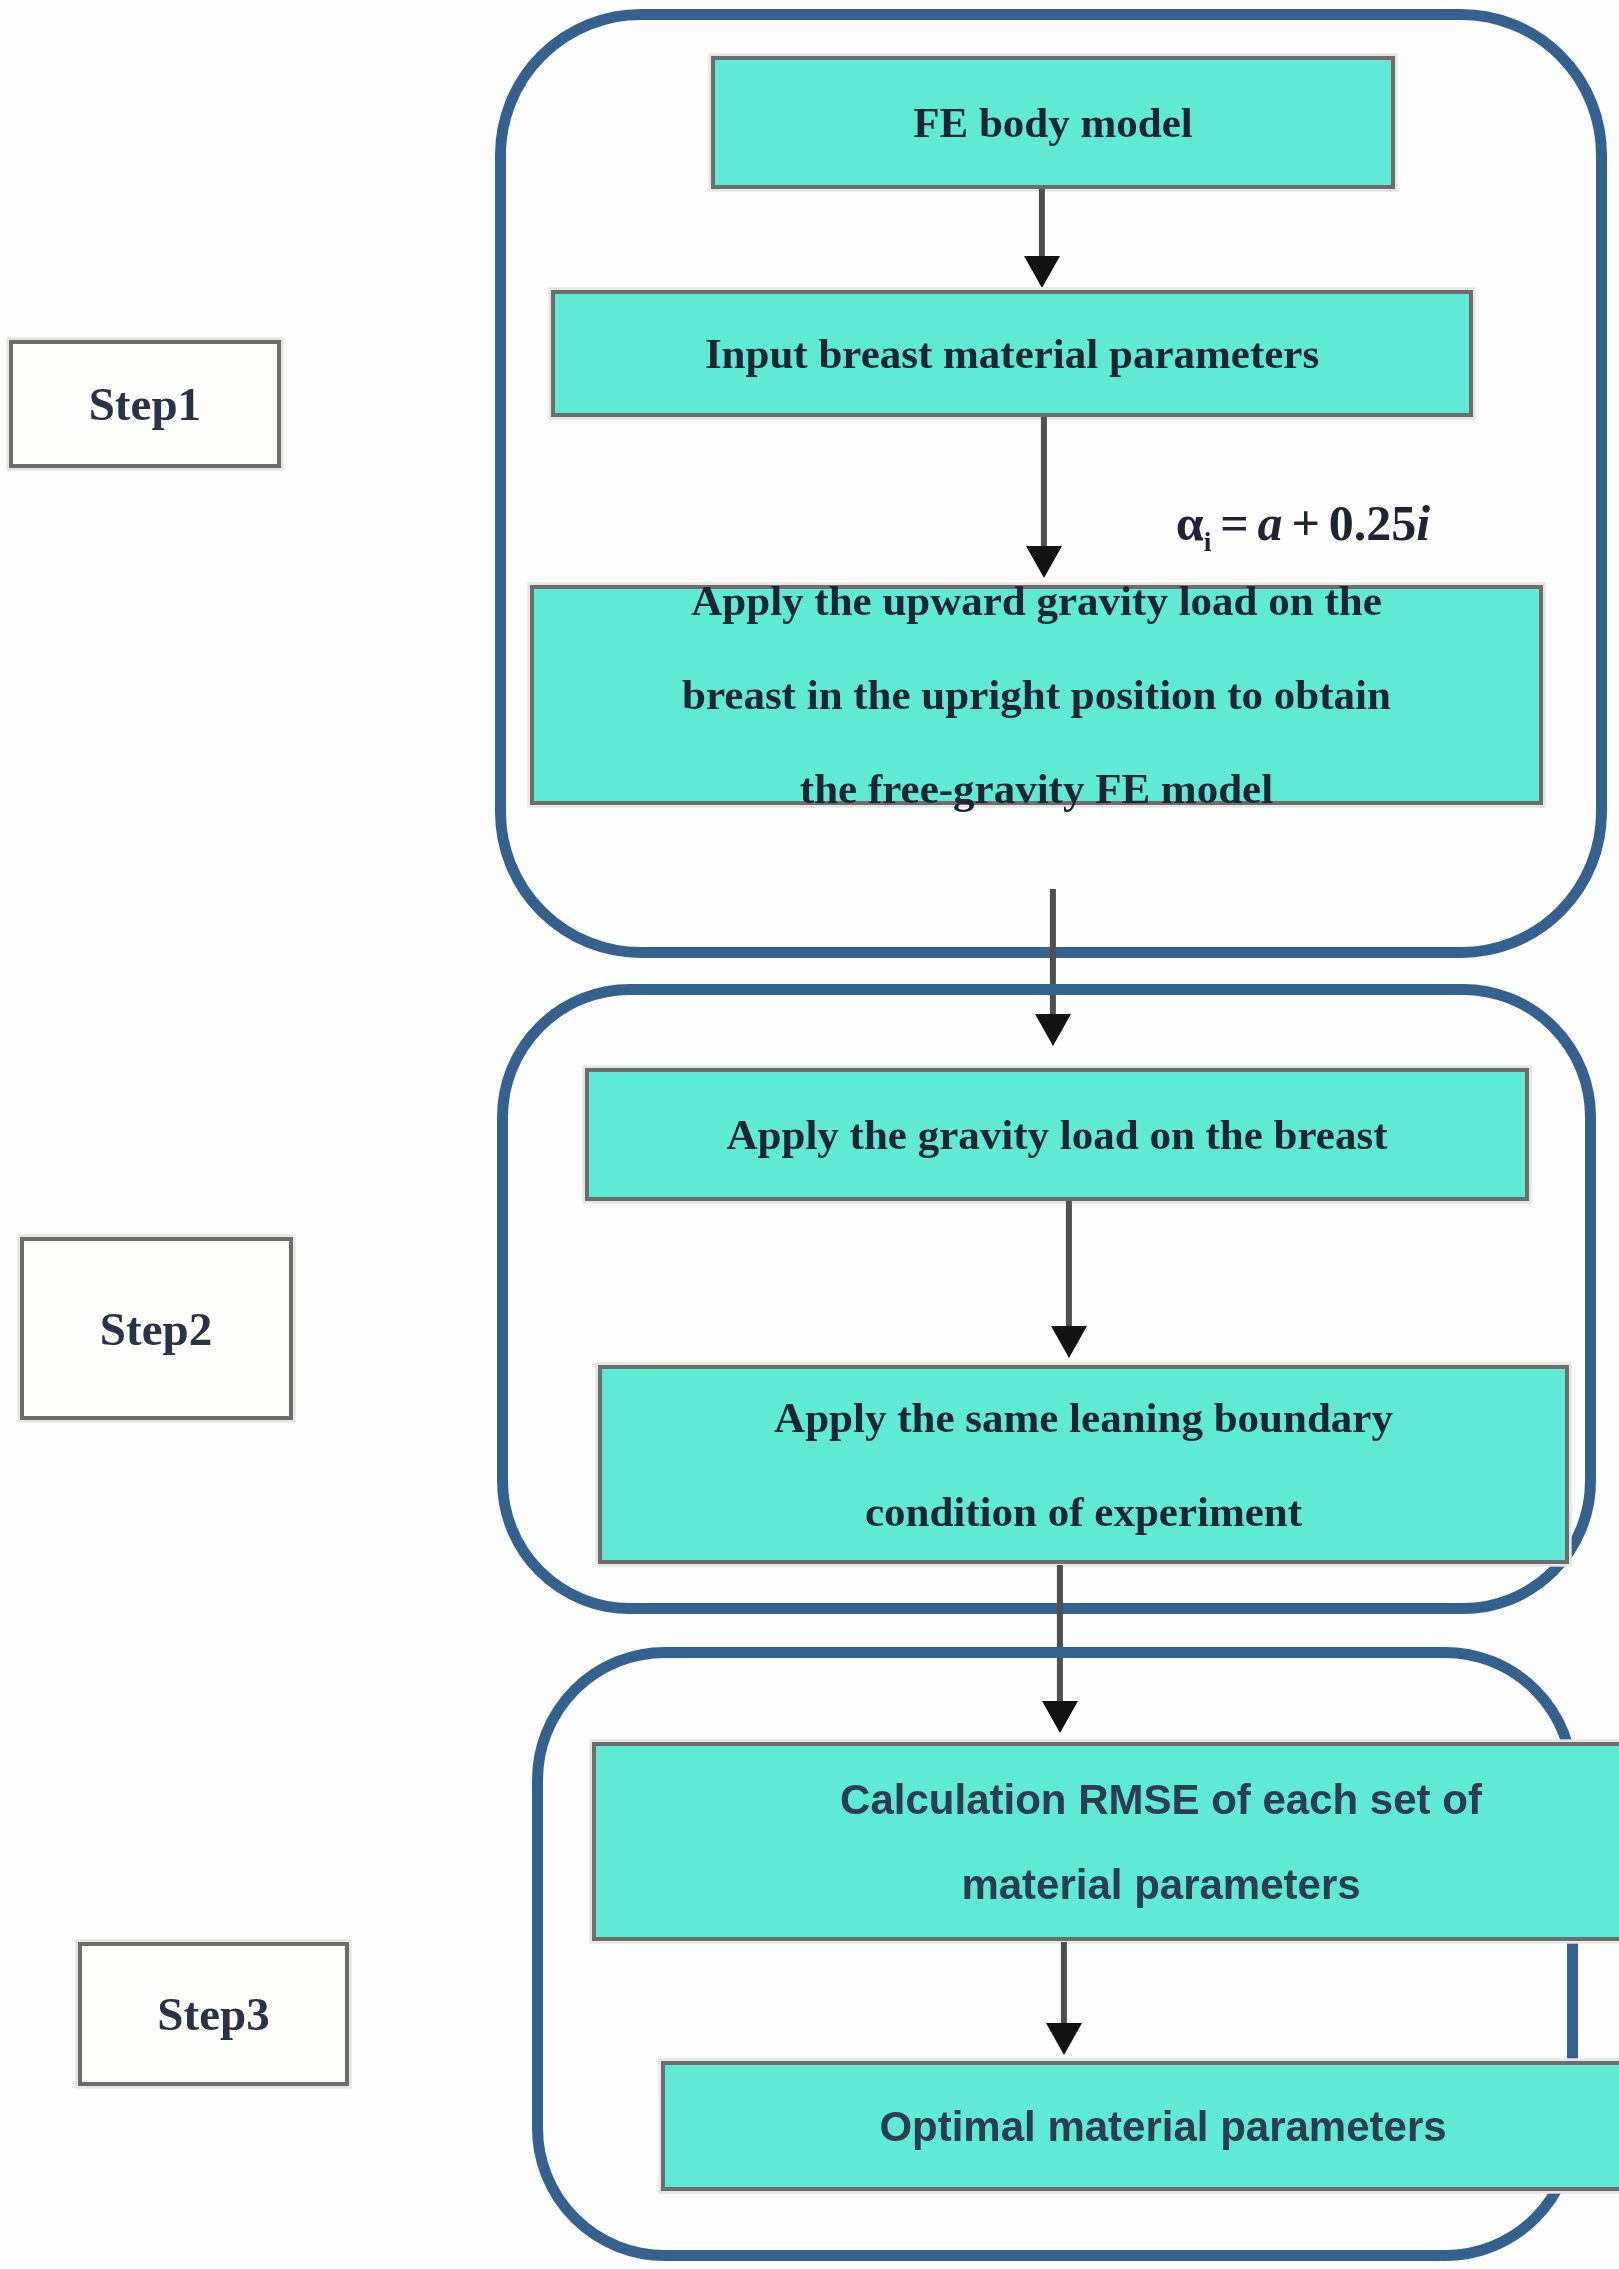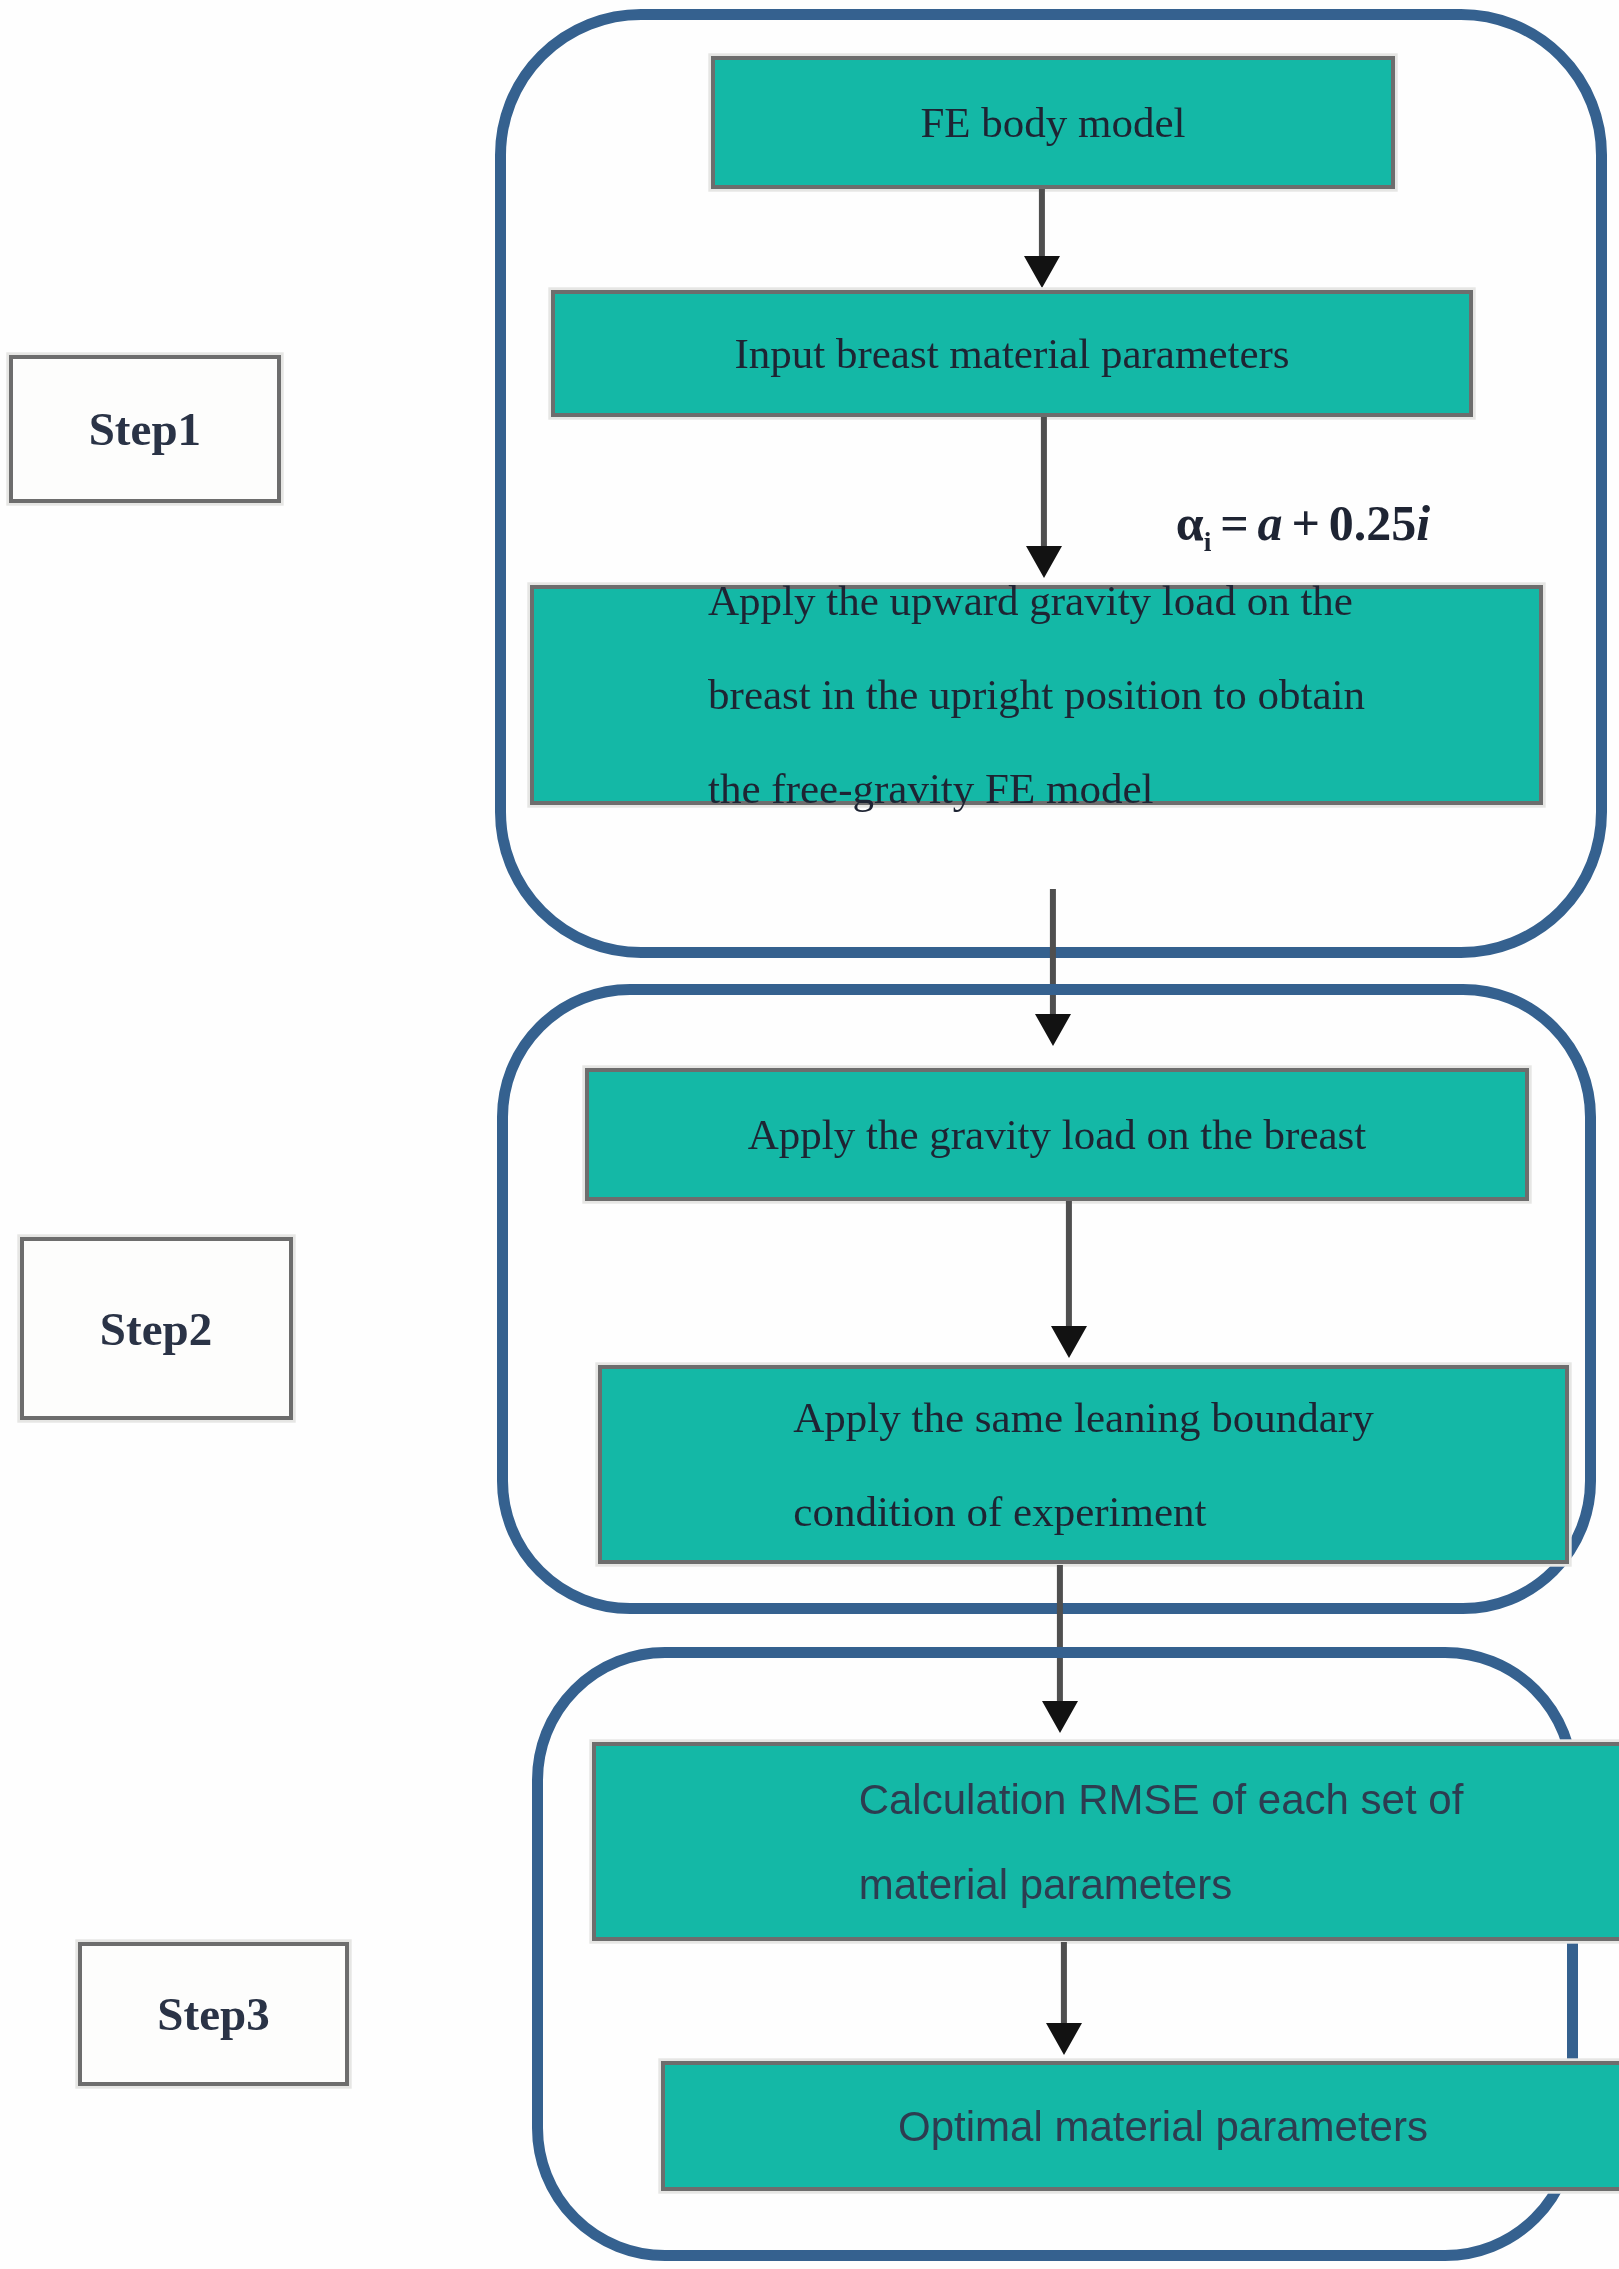--- a/index.html
+++ b/index.html
@@ -16,25 +16,26 @@
     box-sizing:border-box;
     border:11.5px solid #35618f;
     border-radius:146px;
     background:transparent;
   }
   
   .fbox{
     position:absolute;
     box-sizing:border-box;
     display:flex;align-items:center;justify-content:center;
-    background:#14b8a6;
+    text-align:center;
+    background:#5eead4;
     border:4.4px solid #6d6d6d;
     box-shadow:0 0 0 2.7px #e6e6e4;
     color:#1e2433;
-    font-weight:normal;
+    font-weight:bold;
     font-size:43px;
   }
   .fbox .line{display:block;line-height:94px;}
   .fbox.single .line{line-height:1.2;}
   .fbox.sans{
     font-family:"Liberation Sans", sans-serif;
     color:#2d3c50;
     font-size:42px;
   }
   .fbox.sans .line{line-height:85px;}
@@ -74,21 +75,21 @@
   }
   .formula sub{font-size:0.55em;}
   .formula .sp{margin:0 8.9px;}
   .formula i{font-style:italic;}
 </style>
 </head>
 <body>
 
 <div class="canvas">
 
-  <div class="steplabel" style="left:8.9px;top:355px;width:272px;height:148px;">
+  <div class="steplabel" style="left:8.9px;top:340px;width:272px;height:128px;">
     <span>Step1</span>
   </div>
   <div class="steplabel" style="left:19.5px;top:1237px;width:273px;height:183px;">
     <span>Step2</span>
   </div>
   <div class="steplabel" style="left:66px;top:1942px;width:271px;height:144px;margin-left:12px;">
     <span>Step3</span>
   </div>
 
   <div class="container" style="left:495px;top:8.9px;width:1112px;height:949px;"></div>

